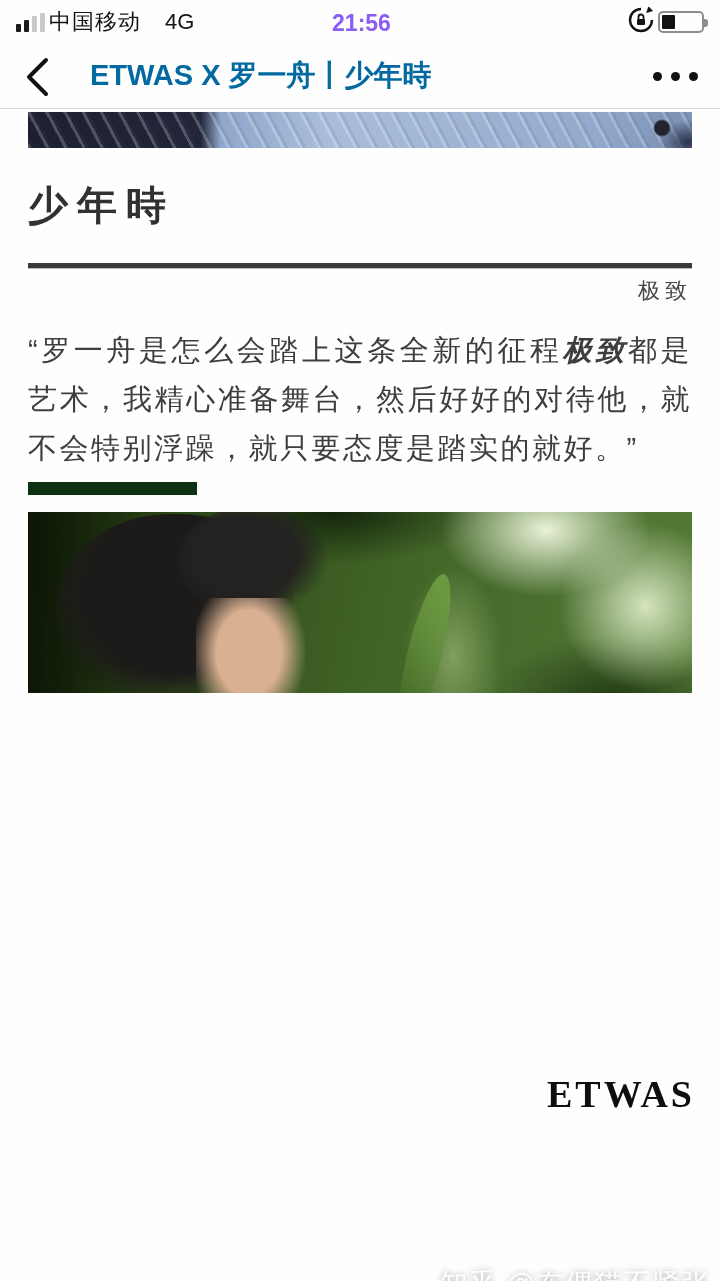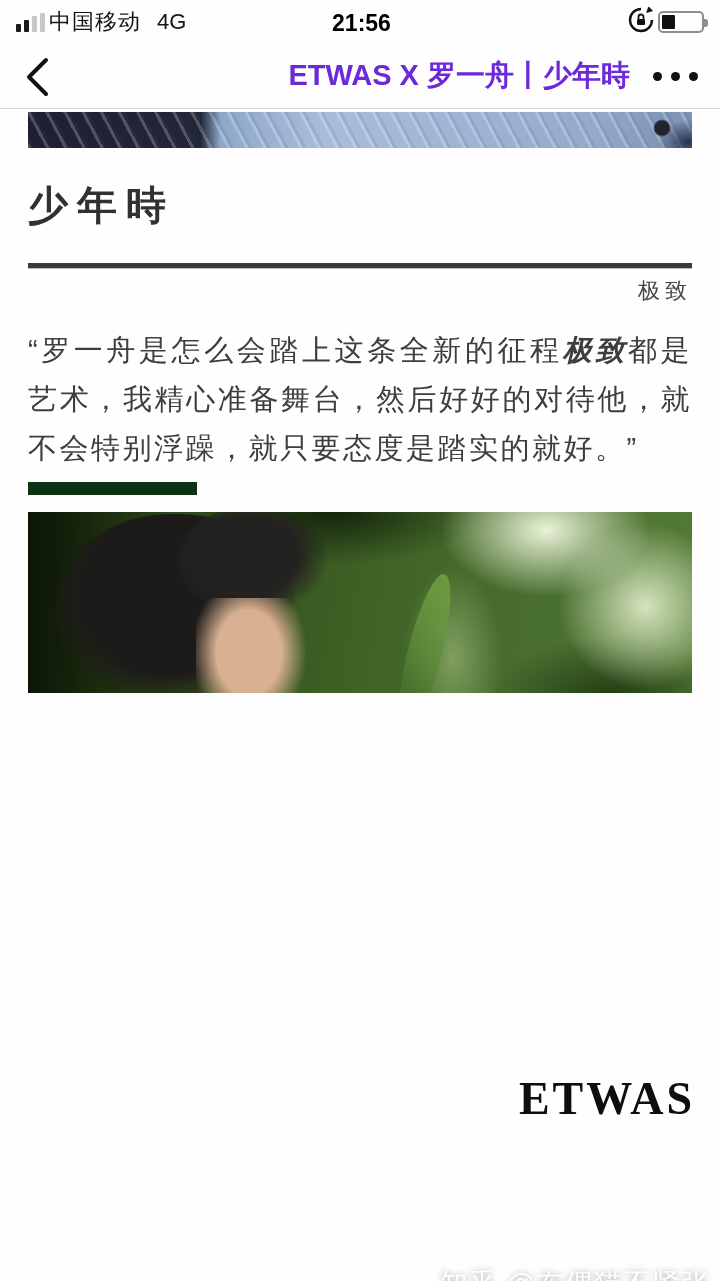--- a/index.html
+++ b/index.html
@@ -8,42 +8,42 @@
     background:#fefefe;overflow:hidden;
     font-family:"Liberation Sans",sans-serif;color:#1a1a1a;
   }
   
   .status-bar{
     position:relative;height:44px;display:flex;align-items:center;
     justify-content:space-between;padding:0 16px;box-sizing:border-box;
   }
   .sb-left,.sb-right{display:flex;align-items:center;gap:4px;z-index:2;}
   .sb-carrier{font-size:22px;color:#141414;letter-spacing:1px;}
-  .sb-network{font-size:22px;color:#141414;margin-left:12px;}
+  .sb-network{font-size:22px;color:#141414;margin-left:20px;}
   .sb-time{
     position:absolute;left:3px;right:0;top:0;height:44px;line-height:46px;
-    text-align:center;font-size:23px;font-weight:700;color:#000000;z-index:1;
+    text-align:center;font-size:23px;font-weight:700;color:#8b5cf6;z-index:1;
   }
   .signal{display:flex;align-items:flex-end;gap:3px;height:20px;}
   .signal i{display:block;width:5px;border-radius:1px;background:#1a1a1a;}
   .signal i:nth-child(1){height:8px;}
   .signal i:nth-child(2){height:12px;}
   .signal i:nth-child(3){height:16px;background:#c9c9c9;}
   .signal i:nth-child(4){height:19px;background:#c9c9c9;}
   .battery{position:relative;width:46px;height:22px;border:2px solid #8d8d8d;
     border-radius:5px;box-sizing:border-box;}
   .battery .fill{position:absolute;left:2px;top:2px;bottom:2px;width:13px;
     background:#111;border-radius:1px;}
   .battery .nub{position:absolute;right:-6px;top:6px;width:4px;height:8px;
     background:#8d8d8d;border-radius:0 3px 3px 0;}
   
   .nav-bar{position:relative;height:64px;border-bottom:1px solid #dadada;}
   .nav-title{
     position:absolute;left:90px;right:90px;top:0;height:64px;line-height:62px;
-    text-align:right;font-size:29px;font-weight:700;color:#6d28d9;
+    text-align:left;font-size:29px;font-weight:700;color:#0369a1;
     white-space:nowrap;overflow:hidden;
   }
   .nav-back{position:absolute;left:24px;top:13px;width:36px;height:40px;cursor:pointer;}
   .nav-more{position:absolute;right:22px;top:22px;display:flex;gap:9px;
     align-items:center;height:20px;cursor:pointer;}
   .nav-more i{width:9px;height:9px;border-radius:50%;background:#111;display:block;}
   
   .article{padding:0 28px;}
   .strip{
     margin-top:3px;height:36px;
@@ -83,21 +83,21 @@
   .photo .hair-bang{position:absolute;left:150px;top:-6px;width:150px;height:110px;
     border-radius:50%;
     background:radial-gradient(ellipse at 45% 45%, #242220 45%, rgba(36,34,32,0) 72%);}
   .photo .face{position:absolute;left:168px;top:86px;width:110px;height:130px;
     background:radial-gradient(ellipse at 48% 42%, #d9b091 40%, rgba(217,176,145,0) 72%);}
   .photo .leaf{position:absolute;left:380px;top:60px;width:34px;height:160px;
     border-radius:50%;transform:rotate(14deg);
     background:linear-gradient(180deg, rgba(120,170,70,.75), rgba(60,100,35,.6));}
   .brand-logo{
     position:absolute;top:1072px;right:25px;z-index:5;
-    font-family:"Liberation Serif",serif;font-size:46px;font-weight:600;
+    font-family:"Liberation Serif",serif;font-size:38px;font-weight:600;
     letter-spacing:3px;color:#0e0e0e;
   }
   .watermark{
     position:absolute;top:1265px;right:10px;z-index:6;
     font-size:28px;color:rgba(255,255,255,.96);letter-spacing:1px;
     text-shadow:0 0 6px rgba(0,0,0,.35);
     text-decoration:underline;
   }
 </style>
 </head>

